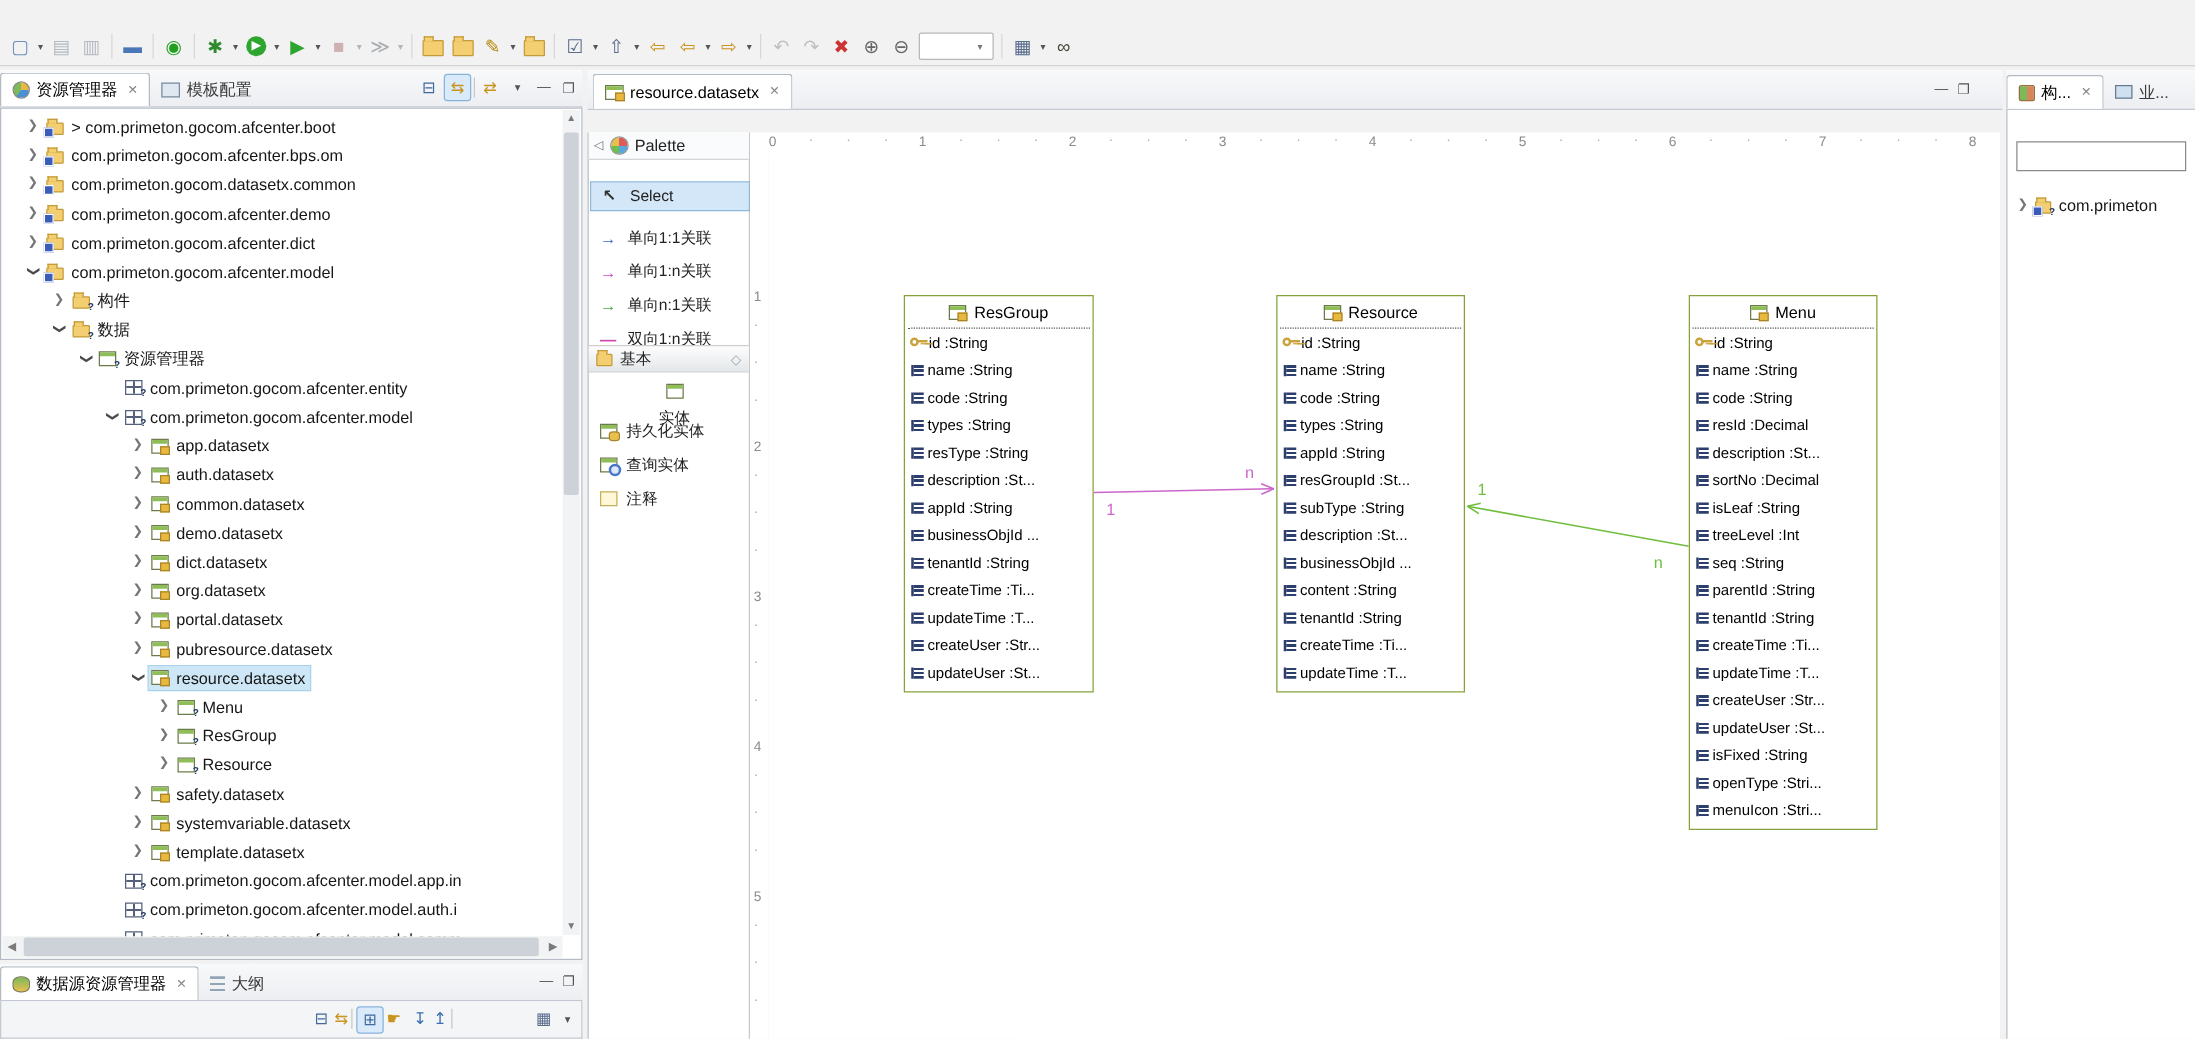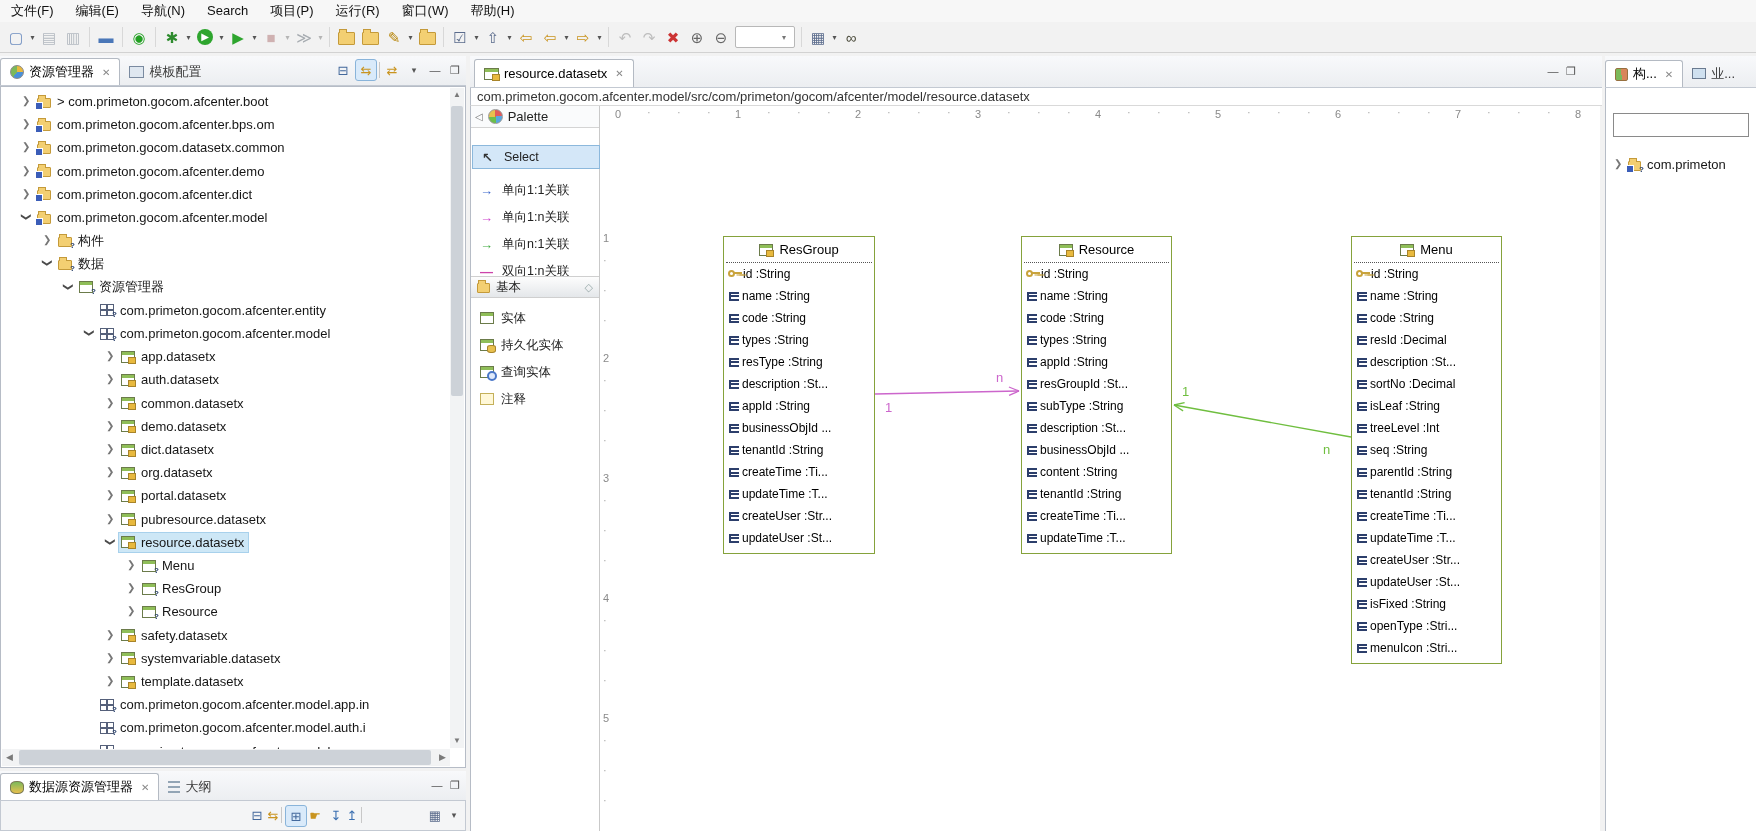--- a/index.html
+++ b/index.html
@@ -126,30 +126,20 @@
     border-left:1px solid #b6bcc6;box-sizing:border-box;}
   #right-search{position:absolute;left:7px;top:25px;width:136px;height:24px;border:1px solid #8a8a8a;
     box-sizing:border-box;font-size:12px;padding:0 4px;outline:none;}
   #right-tree-row{position:absolute;left:0;top:66px;width:100%;height:21px;}
 </style>
 </head>
 <body>
 
 <div id="app">
 
-  <div id="menubar">
-      <span class="menu-item">文件(F)</span>
-      <span class="menu-item">编辑(E)</span>
-      <span class="menu-item">导航(N)</span>
-      <span class="menu-item">Search</span>
-      <span class="menu-item">项目(P)</span>
-      <span class="menu-item">运行(R)</span>
-      <span class="menu-item">窗口(W)</span>
-      <span class="menu-item">帮助(H)</span>
-    </div>
 
   <div id="toolbar">
       <span class="tb-btn">
         <span class="g" style="color: rgb(111, 143, 192);">▢</span>
       </span>
       <span class="tb-caret">▾</span>
       <span class="tb-btn">
         <span class="g" style="color: rgb(169, 176, 184); opacity: 0.85;">▤</span>
       </span>
       <span class="tb-btn">
@@ -538,21 +528,20 @@
       <span class="mi mi-table mi-chip"></span>
       <span>resource.datasetx</span>
       <span class="close">✕</span>
     </div>
     <div style="margin-left:auto;display:flex;align-items:center;height:32px;padding-right:22px;">
       <span class="minmax">—</span>
       <span class="minmax">❐</span>
     </div>
   </div>
 
-  <div id="breadcrumb">com.primeton.gocom.afcenter.model/src/com/primeton/gocom/afcenter/model/resource.datasetx</div>
 
   <div id="palette">
     <div id="palette-header">
       <span style="color:#777;font-size:10px">◁</span>
       <span class="pal-palette-ic"></span>
       <span>Palette</span>
     </div>
     <div class="pal-item selected" style="top:40px">
       <span class="arrow" style="color:#333">↖</span>
       <span>Select</span>
@@ -574,21 +563,21 @@
           <span class="arrow" style="color: rgb(204, 68, 170);">—</span>
           <span>双向1:n关联</span>
         </div>
       </div>
     <div class="pal-sect" style="top:170px">
       <span class="mi mi-folder" style="width:13px"></span>
       <span>基本</span>
       <span class="pin">◇</span>
     </div>
     <div id="pal-tools">
-        <div class="pal-item" style="top: 201px;">
+        <div class="pal-item" style="top: 201px; flex-direction: column;">
           <span class="mi mi-table" style="width: 14px;"></span>
           <span>实体</span>
         </div>
         <div class="pal-item" style="top: 228px;">
           <span class="mi mi-table mi-persist" style="width: 14px;"></span>
           <span>持久化实体</span>
         </div>
         <div class="pal-item" style="top: 255px;">
           <span class="mi mi-table mi-query" style="width: 14px;"></span>
           <span>查询实体</span>

